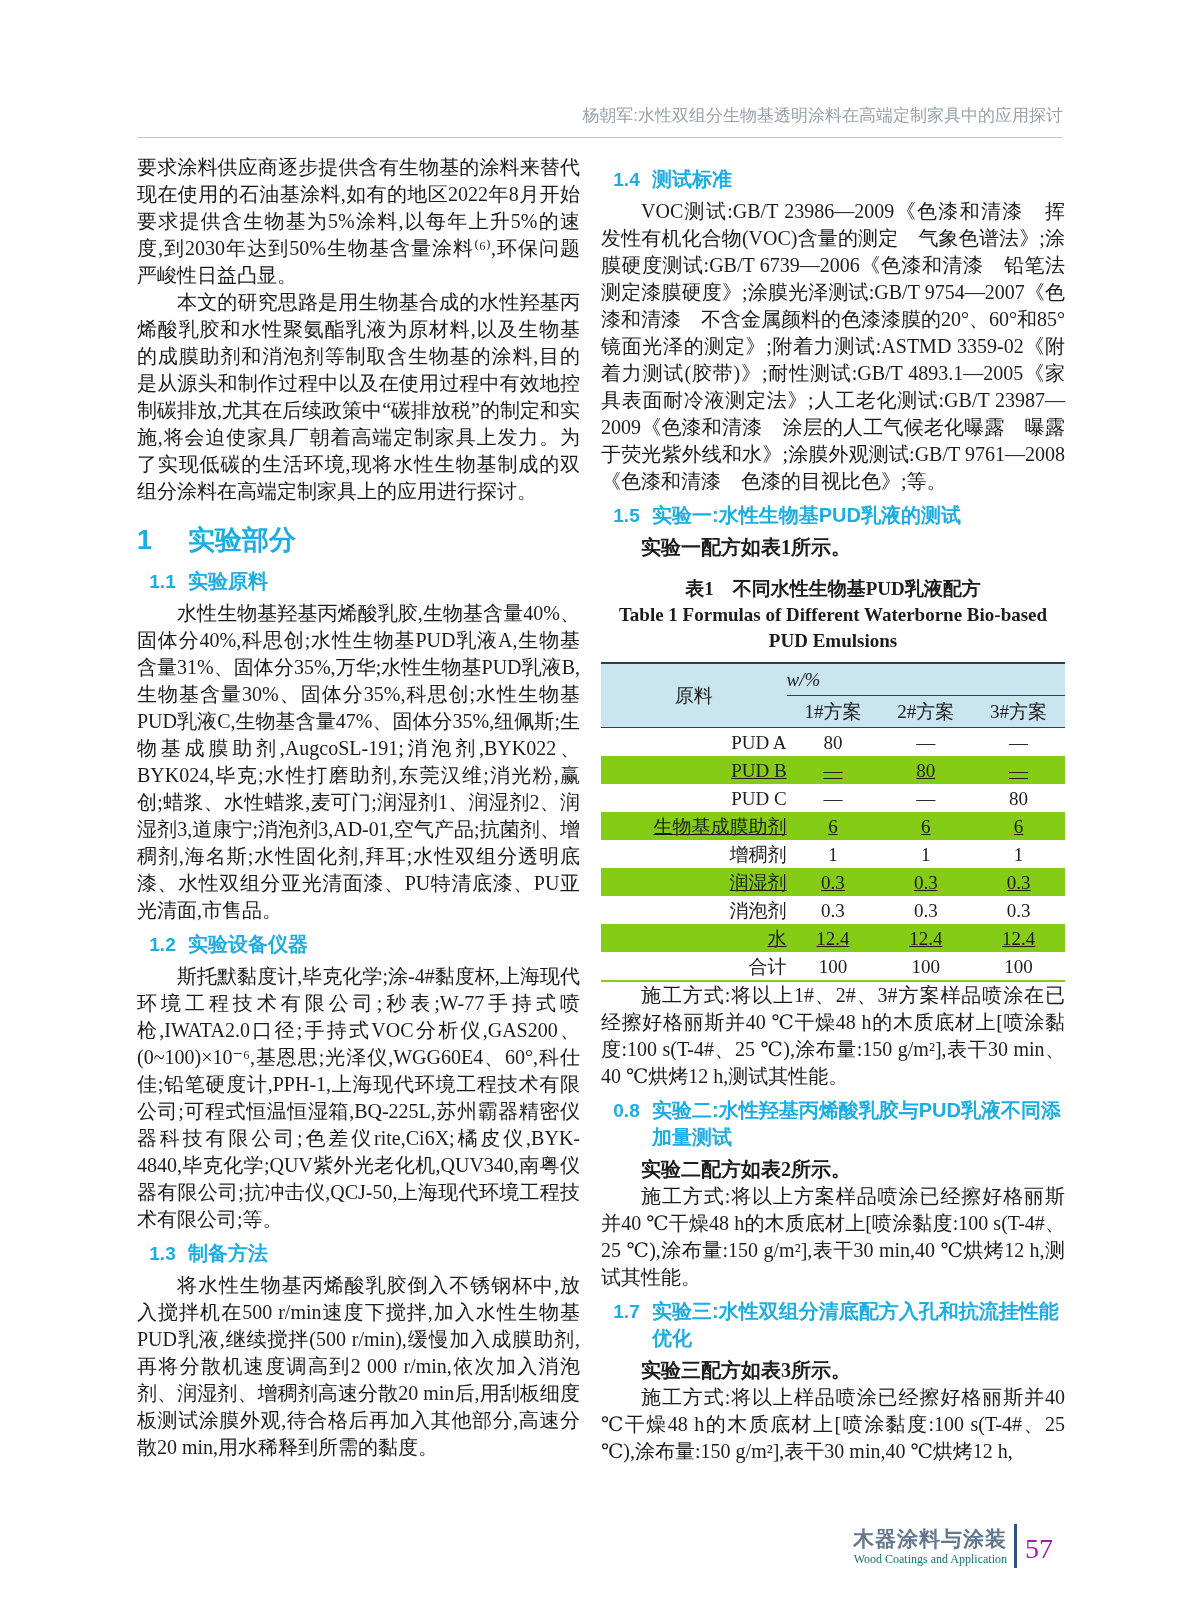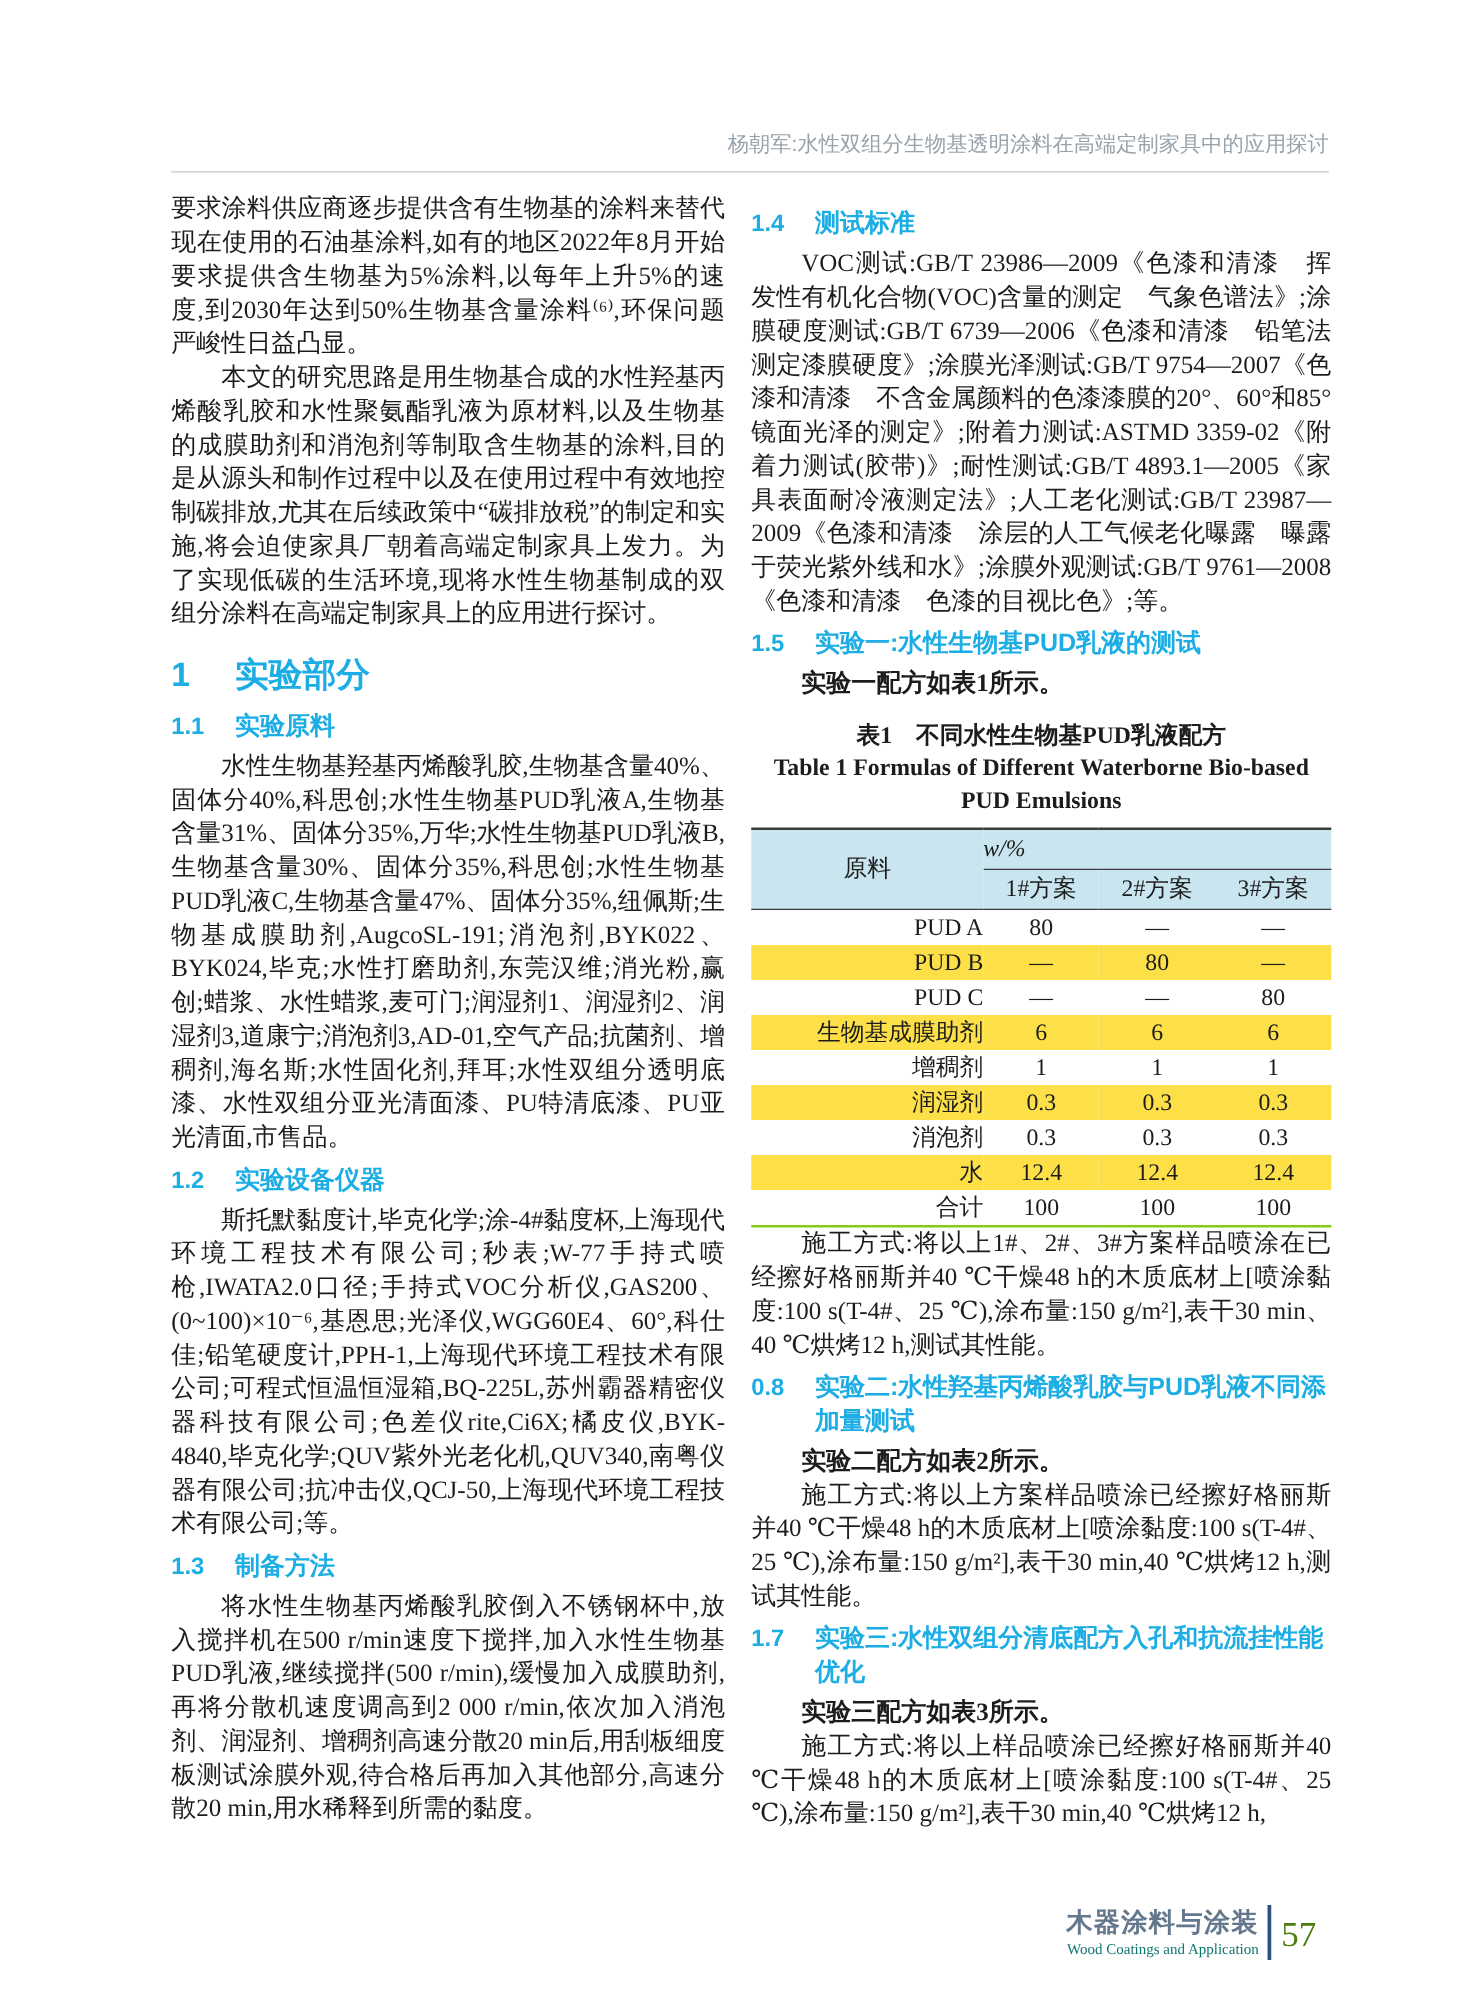--- a/index.html
+++ b/index.html
@@ -21,21 +21,21 @@
   .col p{margin:0;text-indent:2em;}
   .col p.noindent{text-indent:0;}
 
   h1{margin:17px 0 10px 0;display:flex;align-items:baseline;
      font-family:"Liberation Sans","DejaVu Sans",sans-serif;
      font-size:27px;line-height:36px;color:#1cade4;font-weight:bold;}
   h1 .num{min-width:51px;}
   h2{margin:7px 0 5px 0;display:flex;align-items:baseline;
      font-family:"Liberation Sans","DejaVu Sans",sans-serif;
      font-size:20px;line-height:27px;color:#1cade4;font-weight:bold;text-align:left;}
-  h2 .num{min-width:51px;flex:none;font-size:19px;}
+  h2 .num{min-width:51px;flex:none;font-size:19px;text-align:center;}
   h2 .h2t{flex:1;}
 
   
   .tbl-caption{margin-top:15px;text-align:center;font-weight:bold;
     font-size:19px;line-height:26px;text-indent:0;}
   .tbl-caption .cn{font-family:"Liberation Serif","DejaVu Serif",serif;}
   .tbl-caption .en{font-family:"Liberation Serif","DejaVu Serif",serif;}
 
   
   table{width:100%;border-collapse:collapse;margin-top:8px;
@@ -43,36 +43,36 @@
   table th,table td{font-weight:normal;padding:0;height:28px;vertical-align:middle;}
   thead th{background:#c9e5f0;}
   thead tr.r1 th{height:31px;}
   thead tr.r2 th{height:31px;}
   th.mat-h{width:40%;text-align:center;}
   th.group{font-style:italic;border-bottom:1px solid #3c3c3c;}
   td.mat{text-align:right;padding-left:30px;width:40%;}
   td.val,th.plan{text-align:center;width:20%;font-style:normal;}
   table{border-top:2px solid #3c3c3c;border-bottom:2px solid #84cc16;}
   thead{border-bottom:1px solid #3c3c3c;}
-  tbody tr.alt td{background:#fde047;}
+  tbody tr.alt td{background:#84cc16;text-decoration:underline;}
 
   .method{margin-top:13px;}
   .lead{margin-top:2px;font-weight:bold;}
 
   
   .footer{position:absolute;top:1498px;left:0;right:134px;
     display:flex;justify-content:flex-end;align-items:center;}
   .f-text{text-align:right;line-height:1;}
   .f-cn{font-family:"Liberation Sans","DejaVu Sans",sans-serif;
         font-weight:bold;font-size:21px;color:#64788d;letter-spacing:1px;}
   .f-en{font-family:"Liberation Serif","DejaVu Serif",serif;
         font-size:12px;color:#0f766e;margin-top:4px;}
   .f-bar{width:3px;height:44px;background:#2d5183;margin:0 8px 0 7px;}
   .f-num{font-family:"Liberation Serif","DejaVu Serif",serif;
-         font-size:28px;color:#4d7c0f;padding-top:6px;}
+         font-size:28px;color:#a21caf;padding-top:6px;}
 </style>
 </head>
 <body>
 
 <div class="page">
 
   <div class="running-head">
     <span>杨朝军:水性双组分生物基透明涂料在高端定制家具中的应用探讨</span>
   </div>
 

